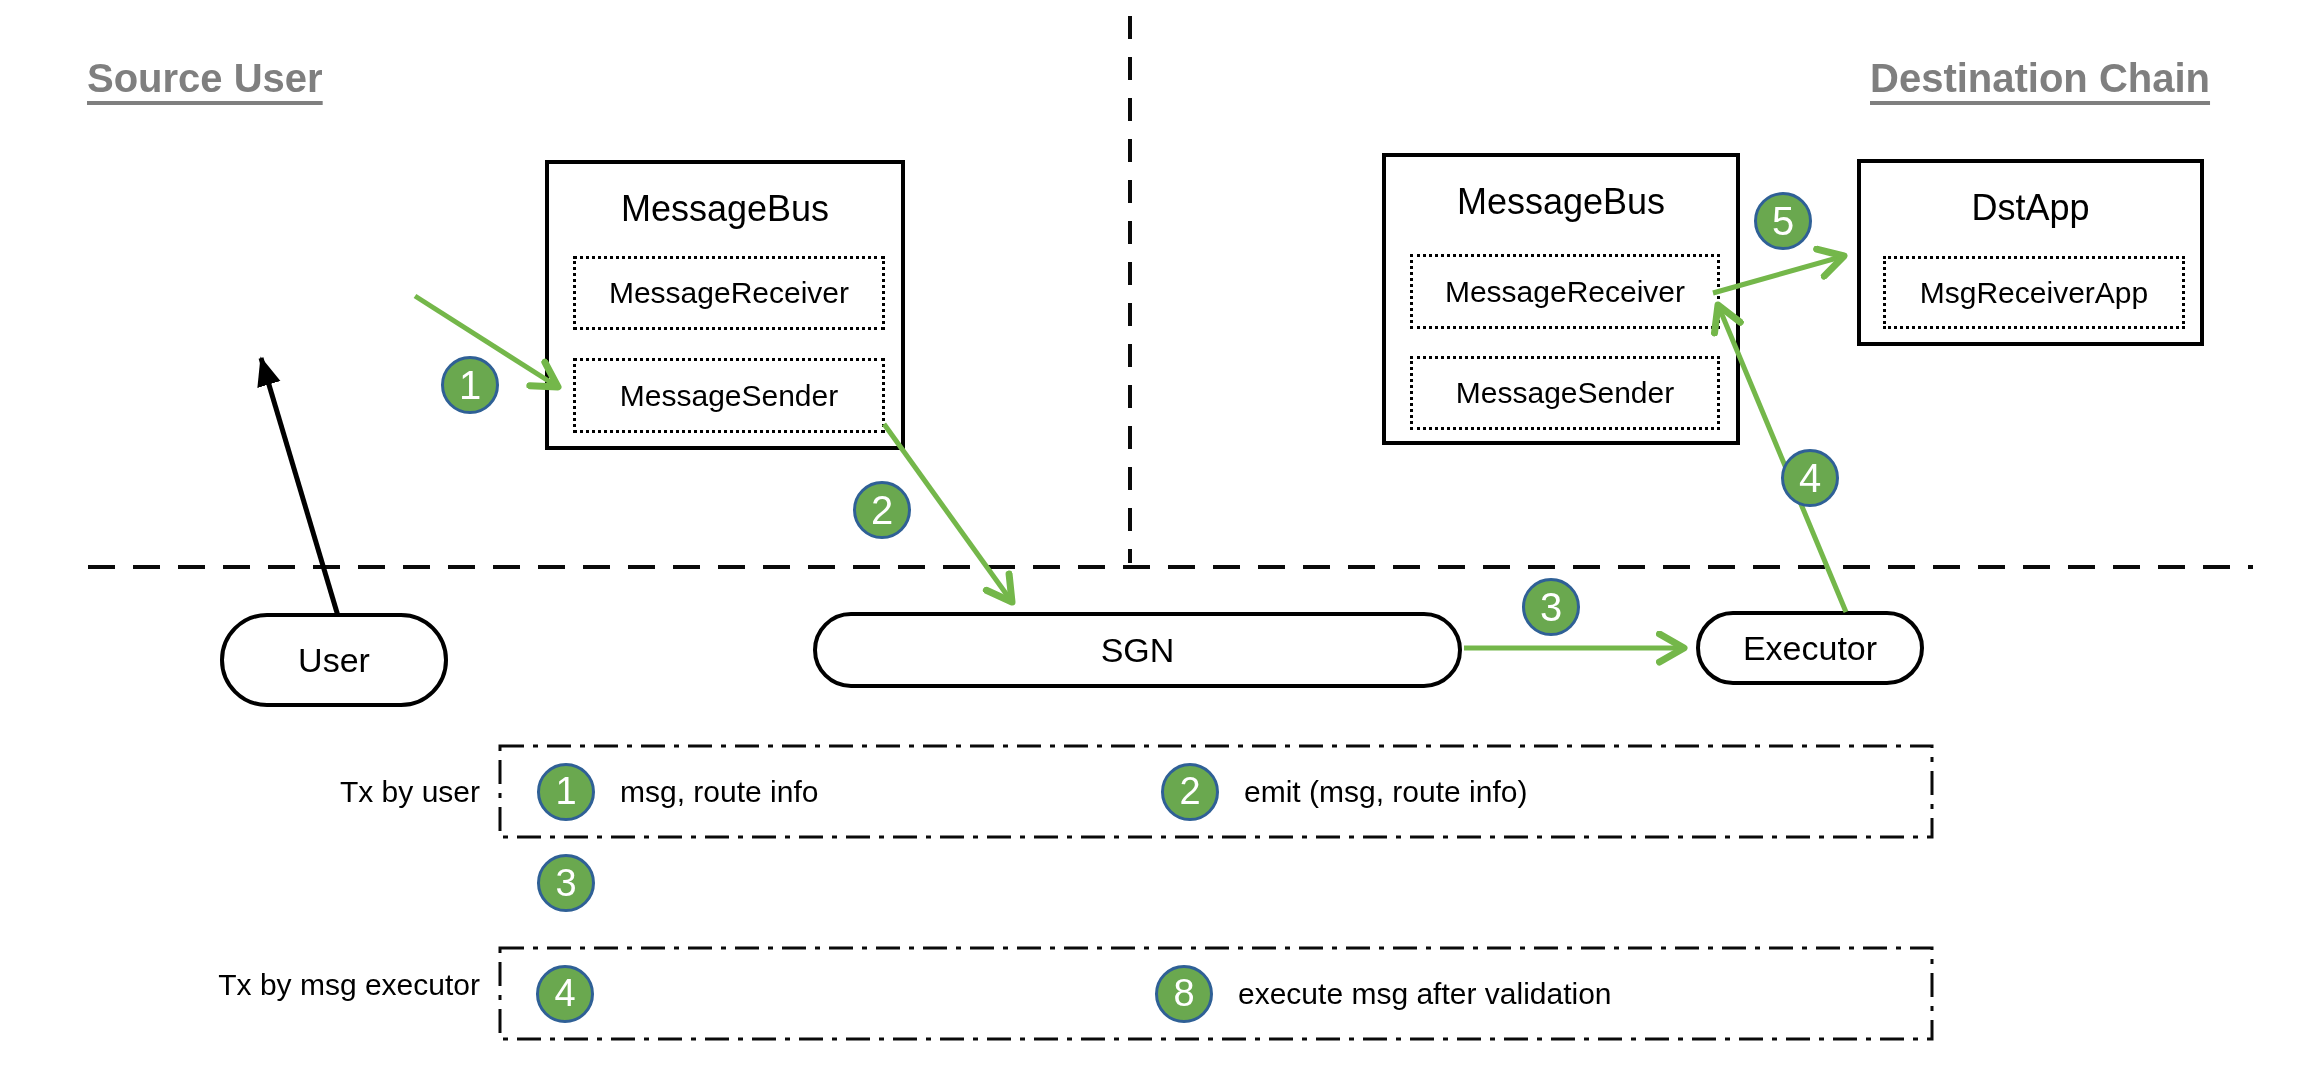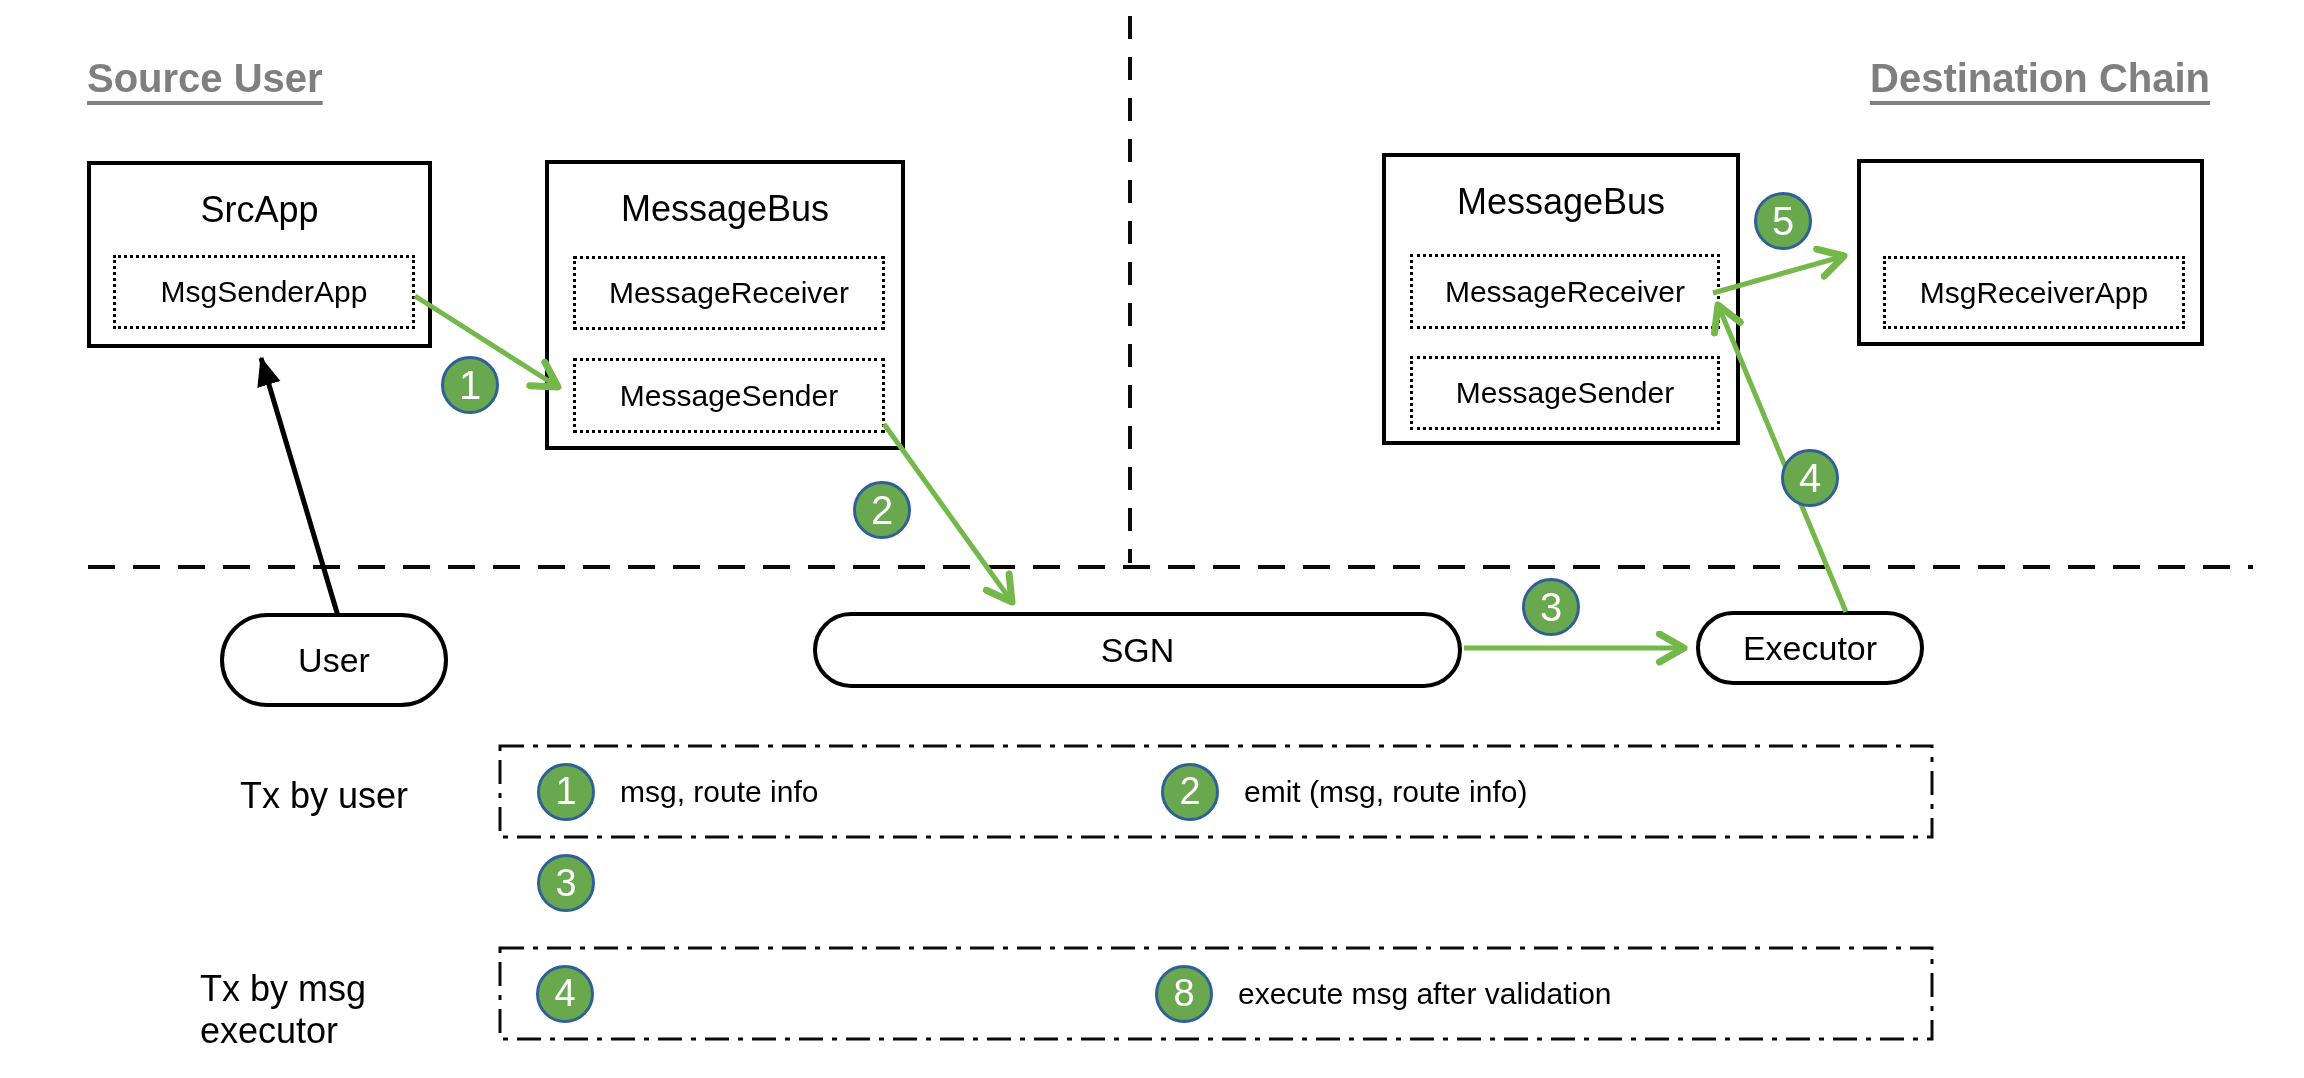--- a/index.html
+++ b/index.html
@@ -22,55 +22,52 @@
 
   
   .overlay{position:absolute;left:0;top:0;z-index:2;}
 
   
   .badge{position:absolute;width:58px;height:58px;border-radius:50%;box-sizing:border-box;
     background:#6aa84f;border:3px solid #2f6096;color:#fff;font-size:40px;
     display:flex;align-items:center;justify-content:center;z-index:3;}
 
   
-  .lg-label{position:absolute;font-size:36px;text-align:left;}
+  .lg-label{position:absolute;font-size:30px;text-align:right;}
   .lg-box{position:absolute;background:transparent;box-sizing:border-box;z-index:1;}
   .lg-item{position:absolute;top:50%;transform:translateY(-50%);display:flex;align-items:center;gap:25px;z-index:3;}
   .lg-item.free{transform:translateY(-50%);}
   .lg-badge{width:58px;height:58px;border-radius:50%;box-sizing:border-box;flex:0 0 auto;
     background:#6aa84f;border:3px solid #2f6096;color:#fff;font-size:38px;
     display:flex;align-items:center;justify-content:center;}
   .lg-text{font-size:30px;white-space:nowrap;}
 </style>
 </head>
 <body>
 
 <div class="stage">
 
   <div class="chain-heading" style="left:87px;top:56px;">Source User</div>
   <div class="chain-heading" style="left:1870px;top:56px;text-decoration:underline;">Destination Chain</div>
 
-  <div class="node" style="left:87px;top:161px;width:345px;height:187px;">
-    <div class="node-title">SrcApp</div>
-    <div class="sub" style="left:22px;top:90px;width:302px;height:74px;">MsgSenderApp</div>
-  </div>
 
   <div class="node" style="left:545px;top:160px;width:360px;height:290px;">
     <div class="node-title">MessageBus</div>
     <div class="sub" style="left:24px;top:92px;width:312px;height:74px;">MessageReceiver</div>
     <div class="sub" style="left:24px;top:194px;width:312px;height:75px;">MessageSender</div>
   </div>
 
   <div class="node" style="left:1382px;top:153px;width:358px;height:292px;">
     <div class="node-title">MessageBus</div>
     <div class="sub" style="left:24px;top:97px;width:310px;height:75px;">MessageReceiver</div>
     <div class="sub" style="left:24px;top:199px;width:310px;height:74px;">MessageSender</div>
   </div>
 
   <div class="node" style="left:1857px;top:159px;width:347px;height:187px;">
+    <div class="node-title">DstApp</div>
     <div class="sub" style="left:22px;top:93px;width:302px;height:73px;">MsgReceiverApp</div>
   </div>
 
   <div class="pill" style="left:220px;top:613px;width:228px;height:94px;">User</div>
   <div class="pill" style="left:813px;top:612px;width:649px;height:76px;">SGN</div>
   <div class="pill" style="left:1696px;top:611px;width:228px;height:74px;">Executor</div>
 
   <svg class="overlay" width="2304" height="1078" viewBox="0 0 2304 1078">
     <defs>
       <marker id="mg" viewBox="0 0 10 10" refX="8" refY="5" markerWidth="7" markerHeight="7" orient="auto">

